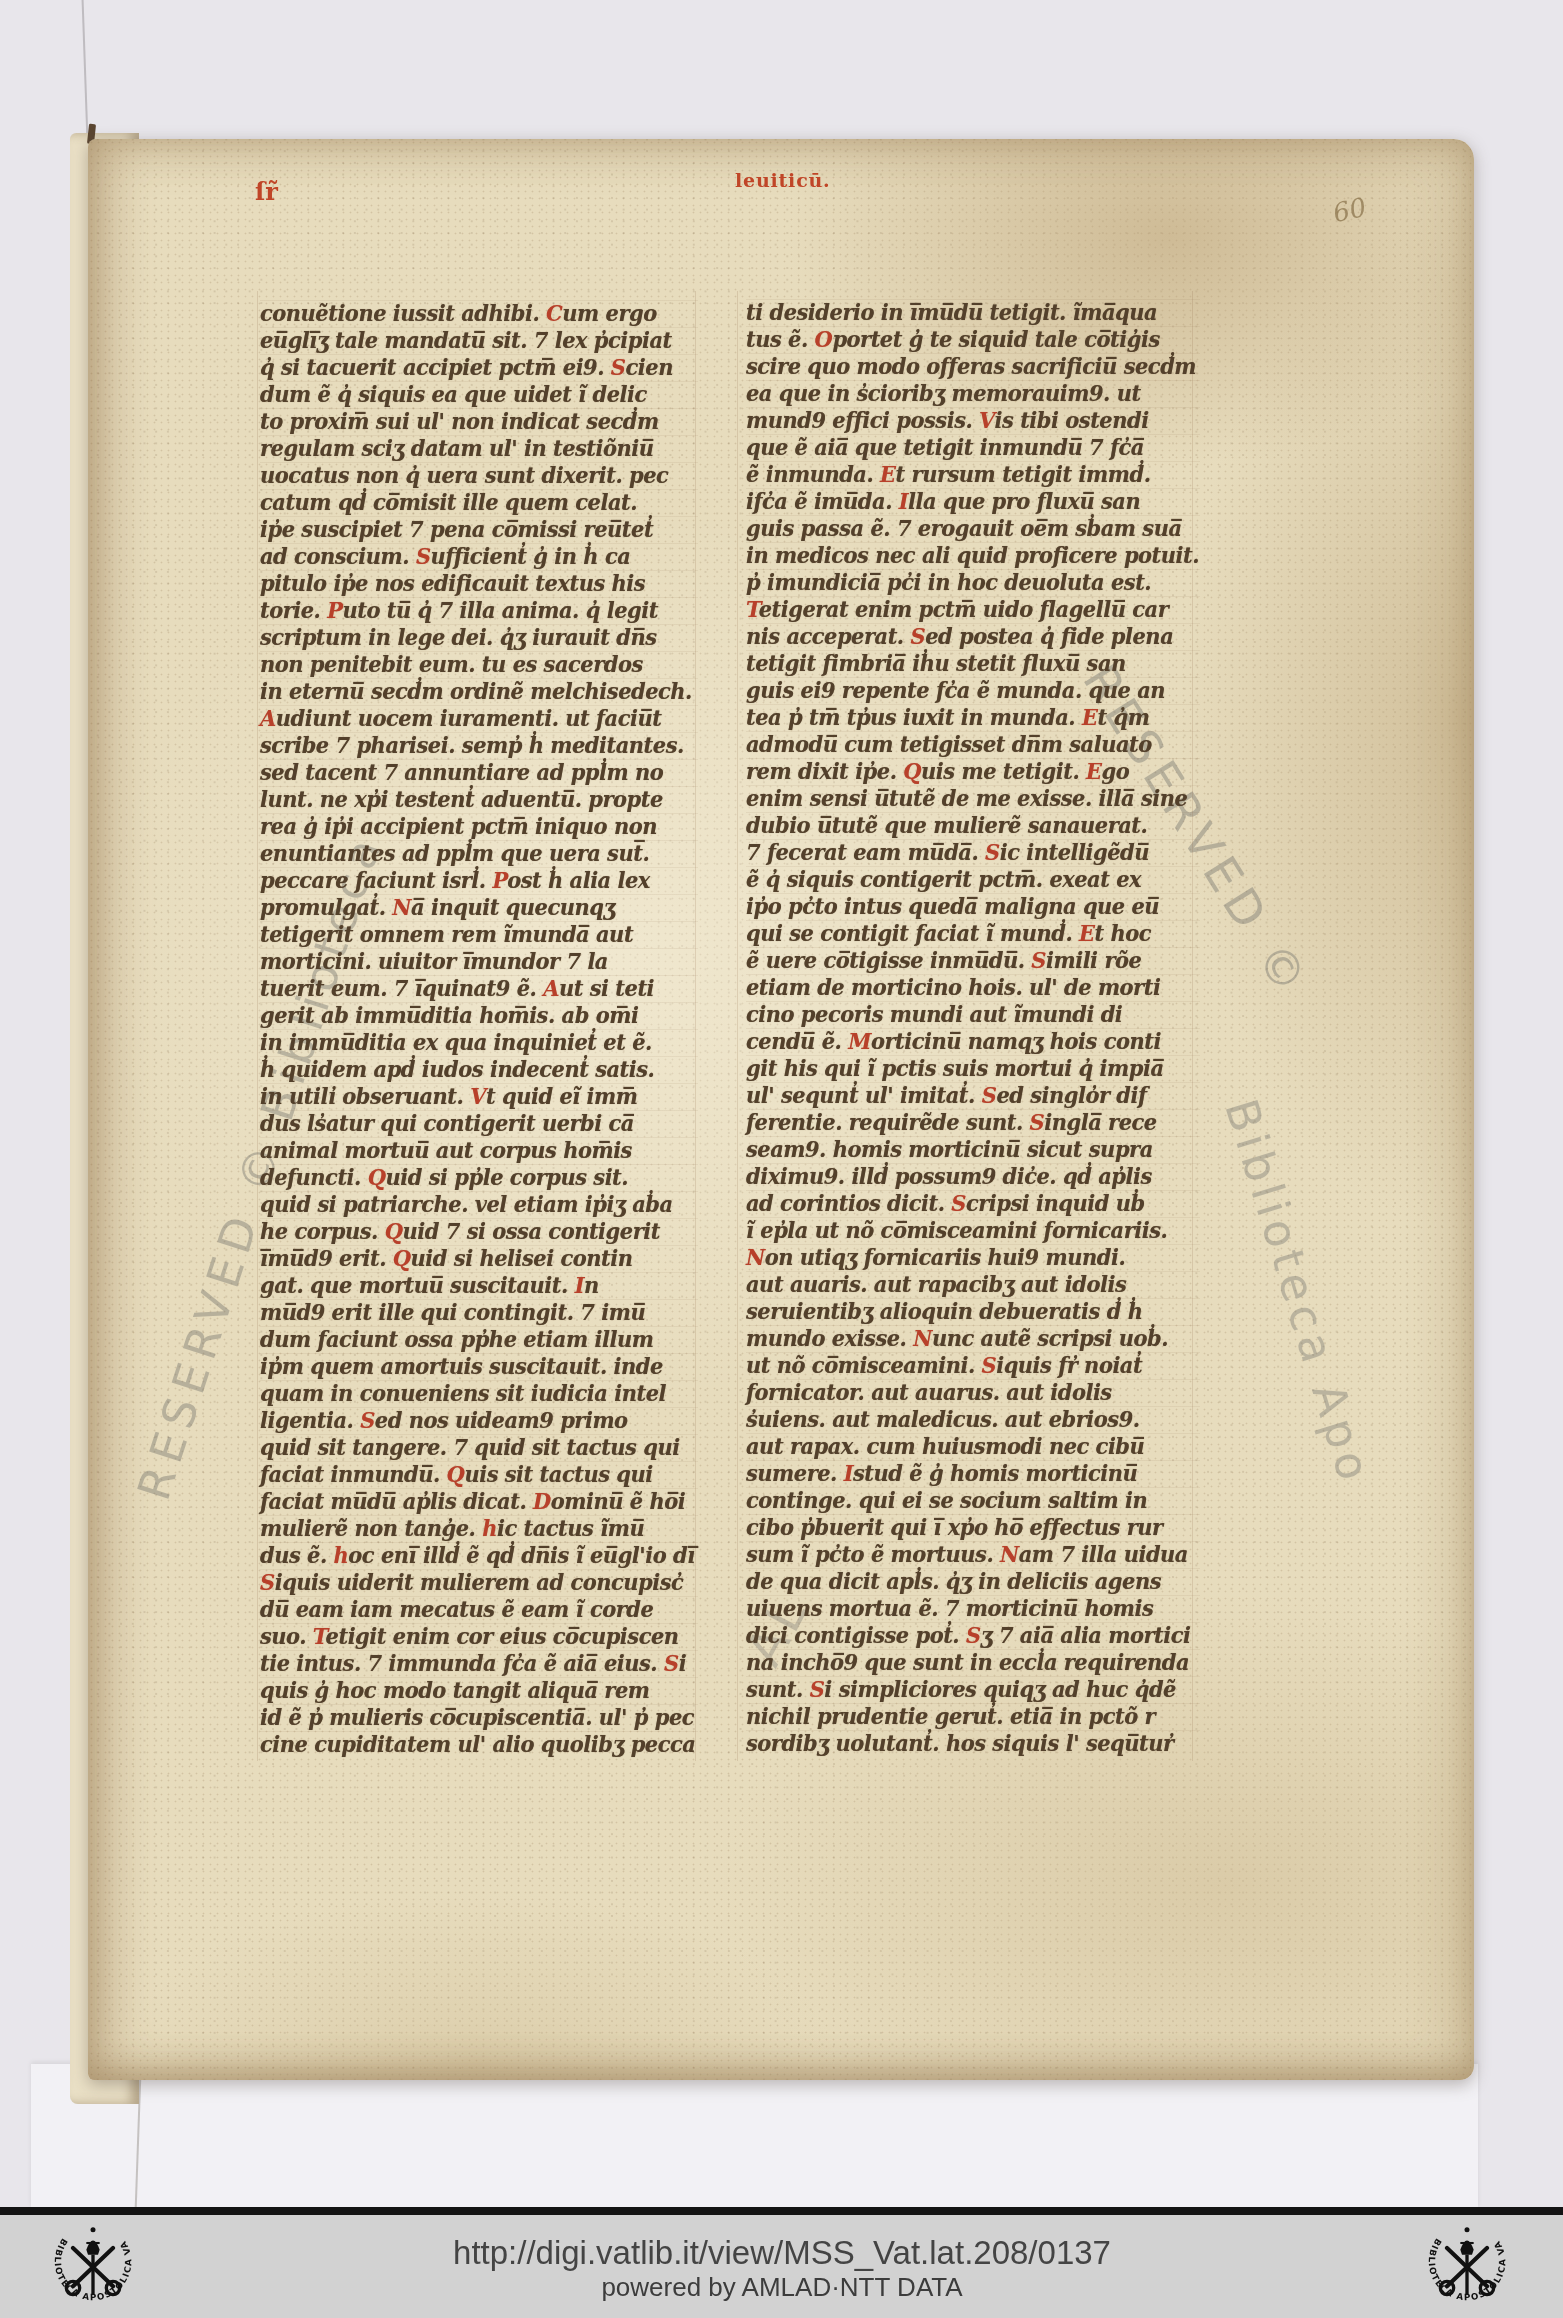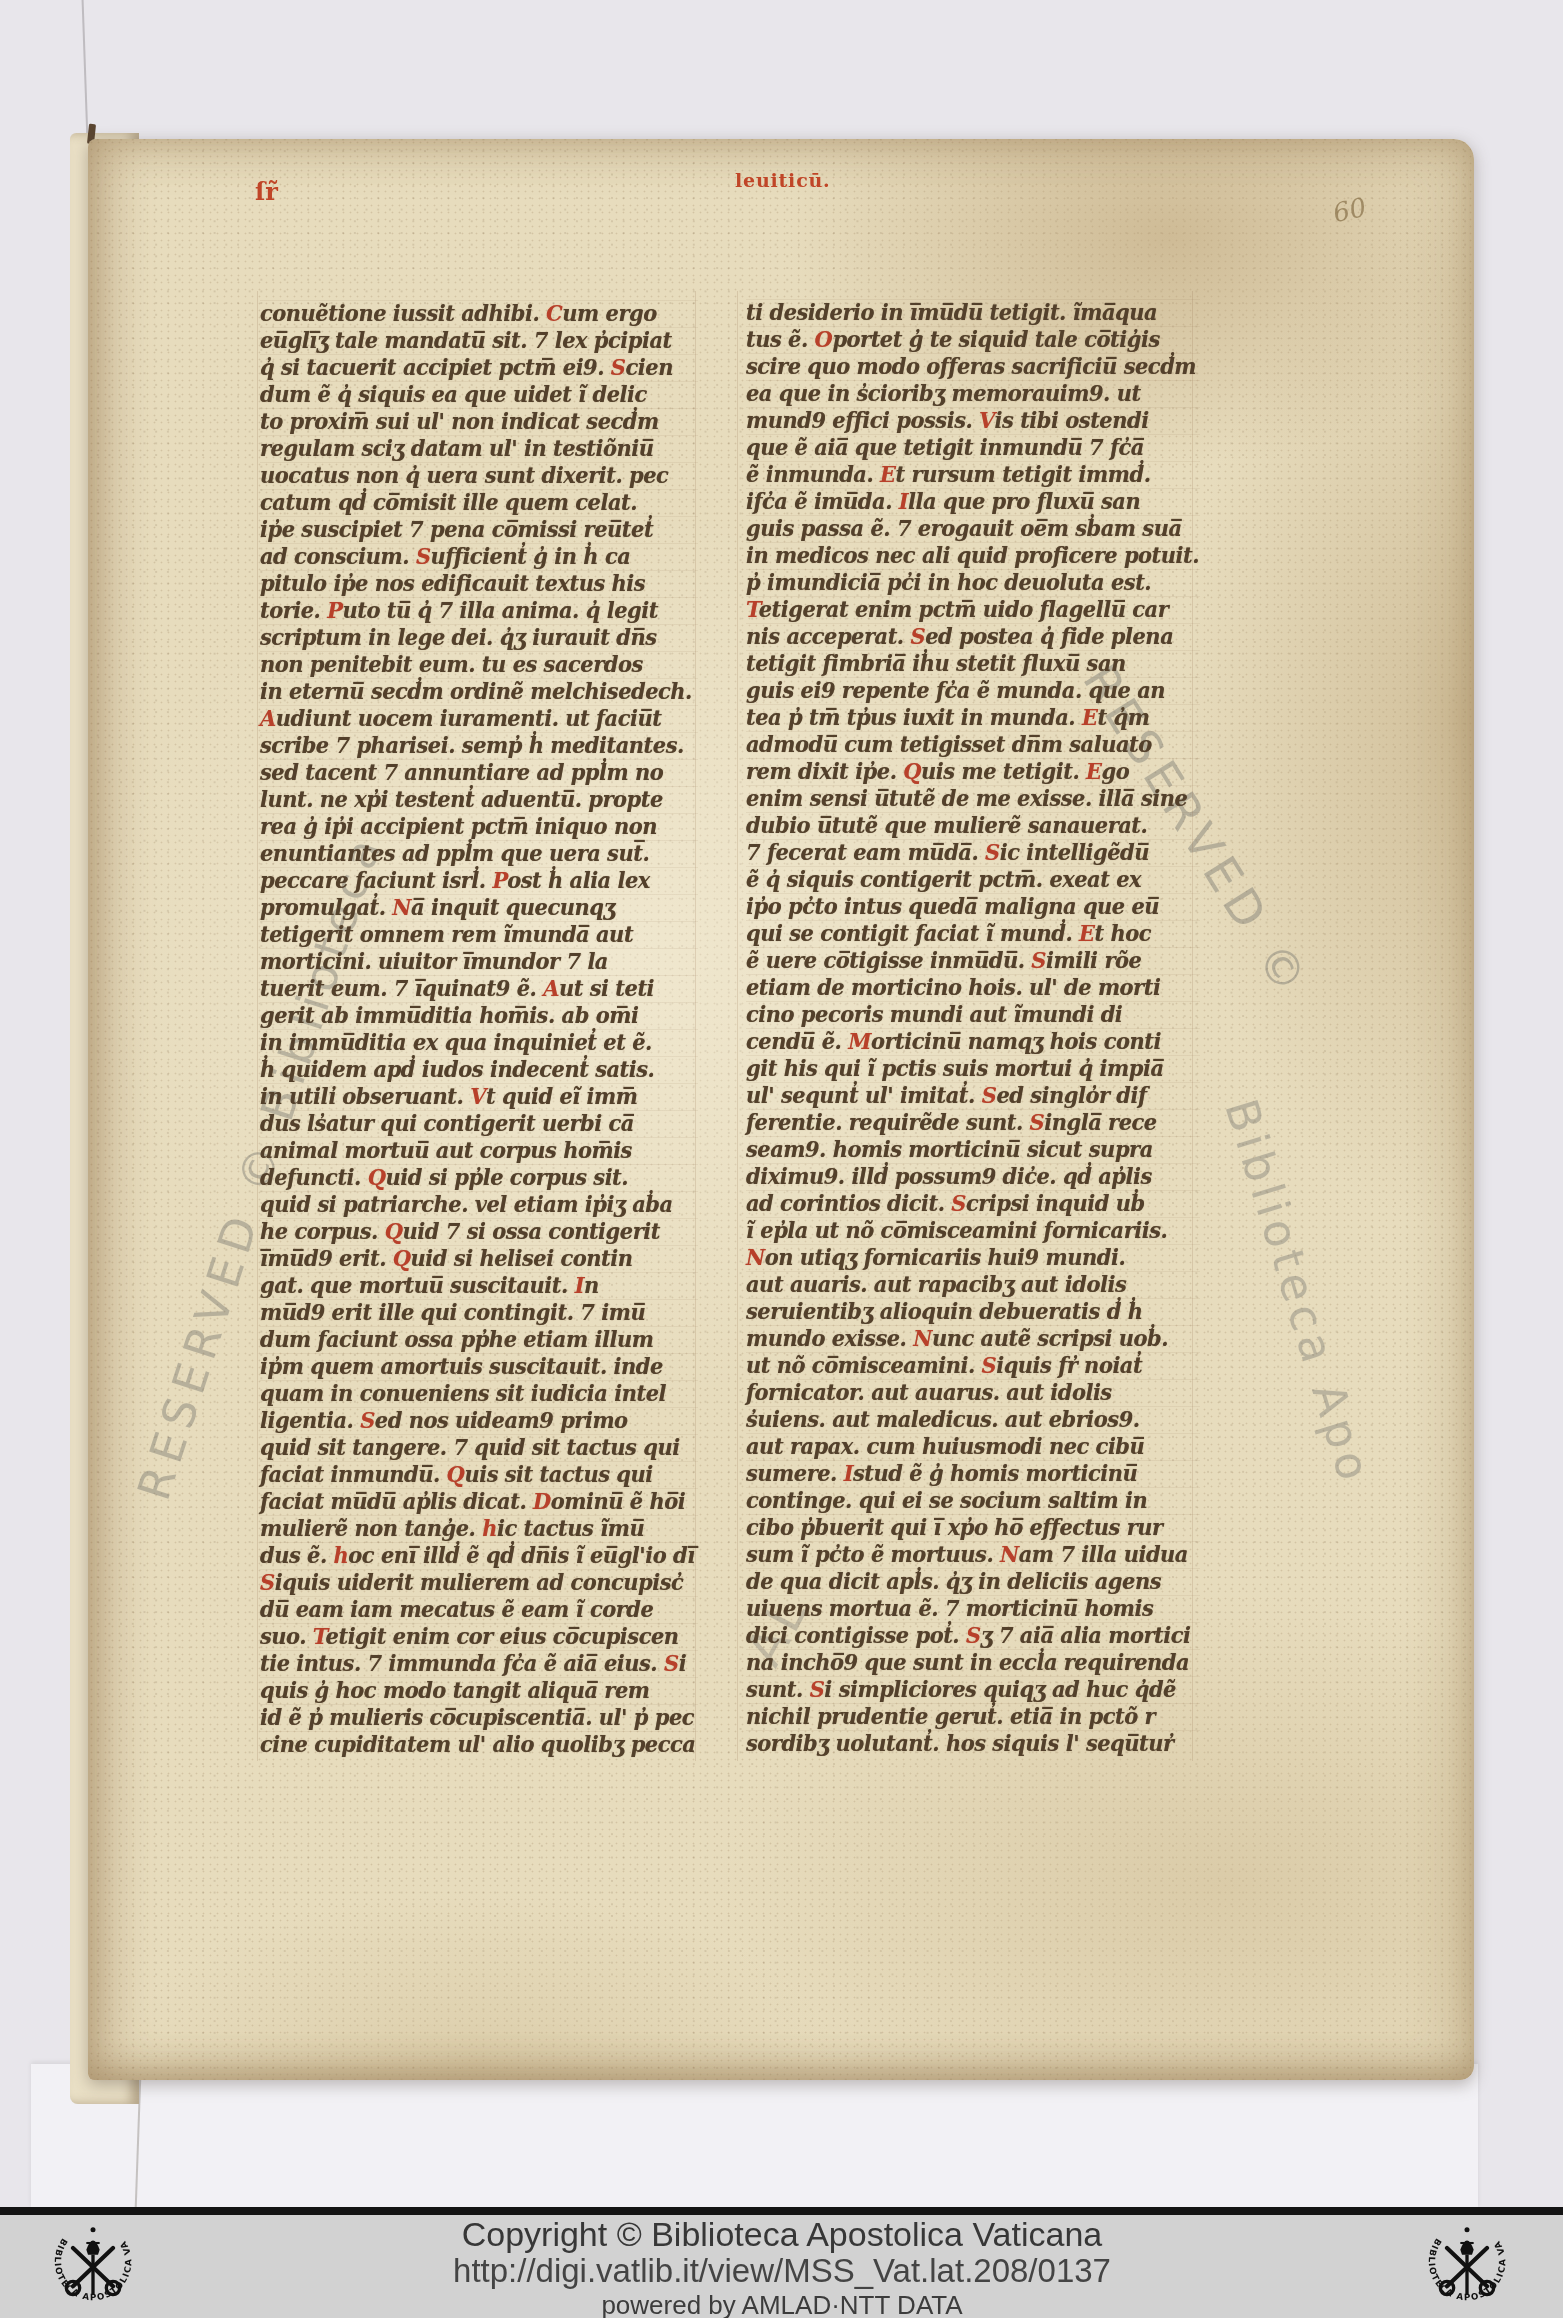--- a/index.html
+++ b/index.html
@@ -203,21 +203,20 @@
         <div class="ms-line"><span>sunt. </span><span class="red">S</span><span>i simpliciores quiqʒ ad huc q̓dẽ</span></div>
         <div class="ms-line"><span>nichil prudentie gerut̓. etia̅ in pctõ r</span></div>
         <div class="ms-line"><span>sordibʒ uolutant̓. hos siquis l' sequ̅tur̓</span></div>
       </div>
   </div>
 
   <div class="sep-line"></div>
 
   <div class="footer">
     <div class="footer-center">
-      <div class="fline1">Copyright © Biblioteca Apostolica Vaticana</div>
       <div class="fline2">http://digi.vatlib.it/view/MSS_Vat.lat.208/0137</div>
       <div class="fline3">powered by AMLAD·NTT DATA</div>
     </div>
   </div>
 
   <svg class="emblem emblem-left" viewBox="0 0 120 120">
     <defs>
         <path id="arcL" d="M24,24 A46,46 0 1 0 96,24" fill="none"></path>
       </defs>
     <g stroke="#111" stroke-width="5" stroke-linecap="round">

